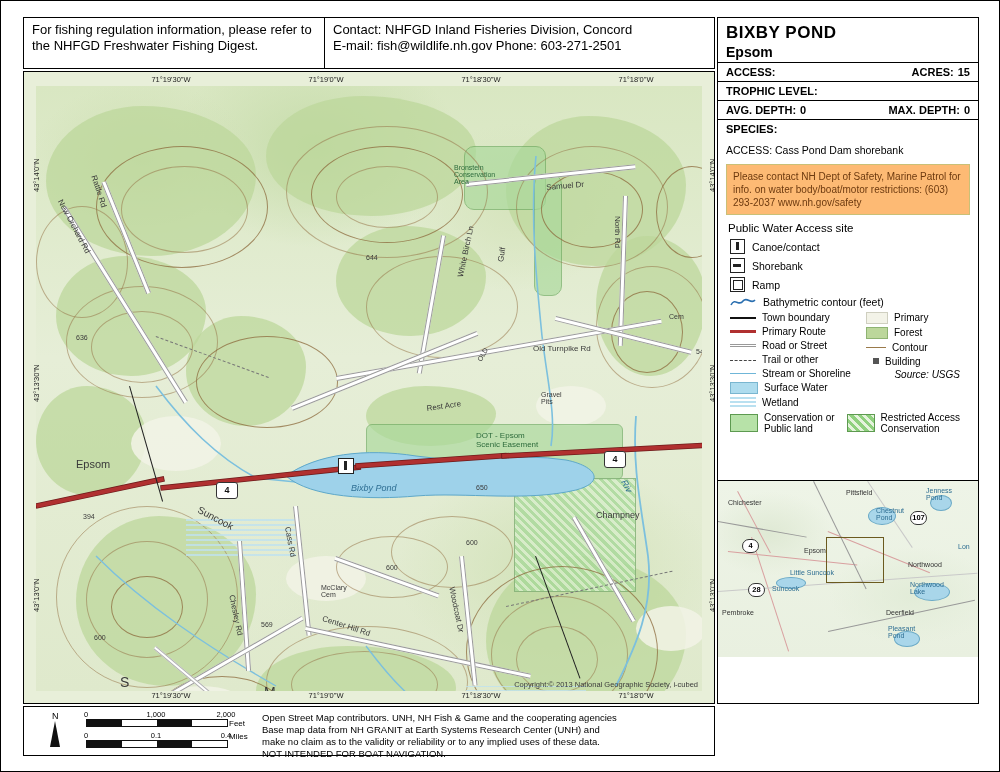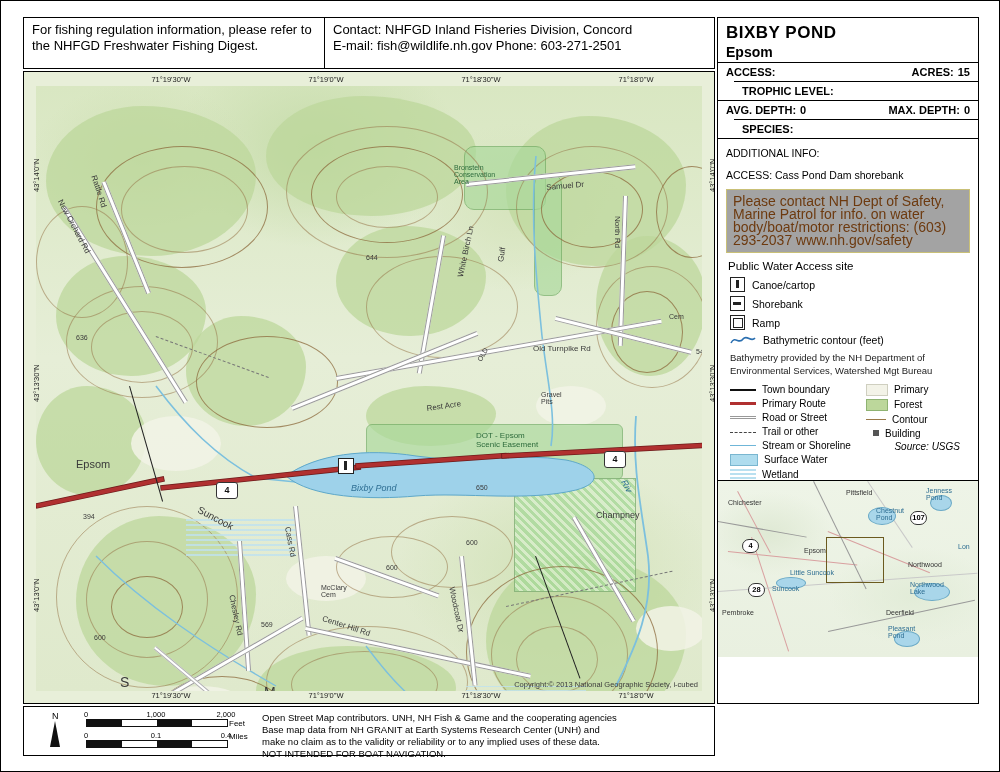--- a/index.html
+++ b/index.html
@@ -51,24 +51,24 @@
   .accesspt:after{content:"";position:absolute;left:5px;top:2px;width:3px;height:9px;background:#222;}
   .copyr{position:absolute;right:4px;bottom:2px;font-size:7.5px;color:#3b3b3b;}
 
   
   .panel{position:absolute;left:716px;top:16px;width:262px;height:687px;border:1px solid #000;box-sizing:border-box;}
   .p-title{padding:5px 8px 2px 8px;}
   .p-title .t1{font-size:17px;font-weight:bold;letter-spacing:.5px;}
   .p-title .t2{font-size:14px;font-weight:bold;margin-top:1px;}
   .rowline{border-top:1px solid #000;font-size:11px;font-weight:bold;padding:3px 8px;display:flex;justify-content:space-between;}
   .rowline .seg{display:flex;gap:4px;}
-  .rowline.one{display:block;margin-left:16px;}
+  .rowline.one{display:block;}
   .addl{border-top:1px solid #000;font-size:10.5px;padding:8px 8px 4px 8px;}
   .addl2{font-size:10.5px;padding:6px 8px 8px 8px;}
-  .noticebox{margin:0 8px;background:#a3a3a3;border:1px solid #c9c077;font-size:14px;line-height:13px;color:#6d3a0f;padding:5px 6px;}
+  .noticebox{margin:0 8px;background:#fdba74;border:1px solid #c9c077;font-size:10px;line-height:13px;color:#6d3a0f;padding:5px 6px;}
   .leg-h{font-size:11.5px;padding:7px 8px 3px 10px;}
   .leg-row{display:flex;align-items:center;gap:7px;font-size:10.5px;padding:2px 8px 2px 12px;}
   .sym-canoe,.sym-shore,.sym-ramp{width:13px;height:13px;border:1.3px solid #222;background:#fff;position:relative;flex:none;}
   .sym-canoe:after{content:"";position:absolute;left:4.5px;top:1.5px;width:3px;height:8px;background:#222;}
   .sym-shore:after{content:"";position:absolute;left:1.5px;top:4.5px;width:8px;height:3px;background:#222;}
   .sym-ramp:after{content:"";position:absolute;left:2px;top:2px;width:8px;height:8px;border:1.3px solid #222;}
   .bathy{width:26px;height:12px;flex:none;}
   .bathnote{font-size:9.5px;line-height:12.5px;padding:4px 10px 5px 12px;color:#222;}
   .legend2{display:flex;padding:0 8px 0 12px;gap:8px;}
   .lcol{flex:1;}
@@ -311,45 +311,43 @@
           <span>MAX. DEPTH:</span>
           <span>0</span>
         </div>
     </div>
 
     <div class="rowline one">
       <span>SPECIES:</span>
       <span></span>
     </div>
 
-    <div class="addl">ADDITIONAL INFO:</div>
     <div class="addl2">ACCESS: Cass Pond Dam shorebank</div>
 
     <div class="noticebox">Please contact NH Dept of Safety, Marine Patrol for info. on water body/boat/motor restrictions: (603) 293-2037   www.nh.gov/safety</div>
 
     <div class="leg-h">Public Water Access site</div>
     <div class="leg-row">
       <span class="sym-canoe"></span>
-      <span>Canoe/cartop</span>
+      <span>Canoe/contact</span>
     </div>
     <div class="leg-row">
       <span class="sym-shore"></span>
       <span>Shorebank</span>
     </div>
     <div class="leg-row">
       <span class="sym-ramp"></span>
       <span>Ramp</span>
     </div>
     <div class="leg-row">
       <svg class="bathy" viewBox="0 0 26 12">
         <path d="M1 9 C5 1, 9 11, 13 5 C17 0, 21 9, 25 4" stroke="#2a6fb0" stroke-width="1.6" fill="none"></path>
       </svg>
       <span>Bathymetric contour (feet)</span>
     </div>
-    <div class="bathnote">Bathymetry provided by the NH Department of Environmental Services, Watershed Mgt Bureau</div>
 
     <div class="legend2">
       <div class="lcol">
         <div class="l2row">
           <span class="swatch" style="background:linear-gradient(180deg,transparent 45%,#111 45%,#111 62%,transparent 62%)"></span>
           <span>Town boundary</span>
         </div>
         <div class="l2row">
           <span class="swatch" style="background:linear-gradient(180deg,transparent 38%,#b03030 38%,#b03030 66%,transparent 66%)"></span>
           <span>Primary Route</span>

